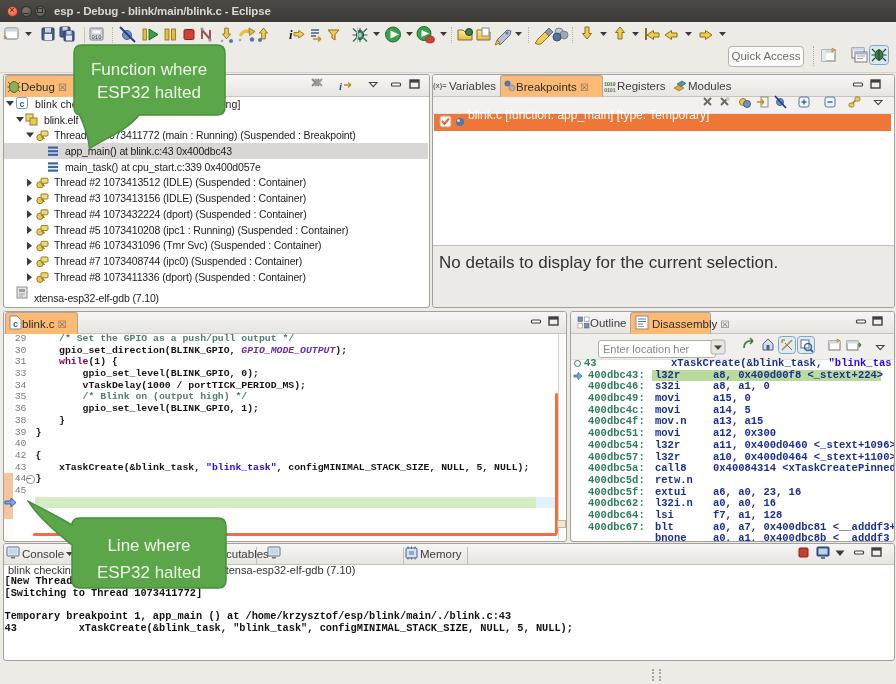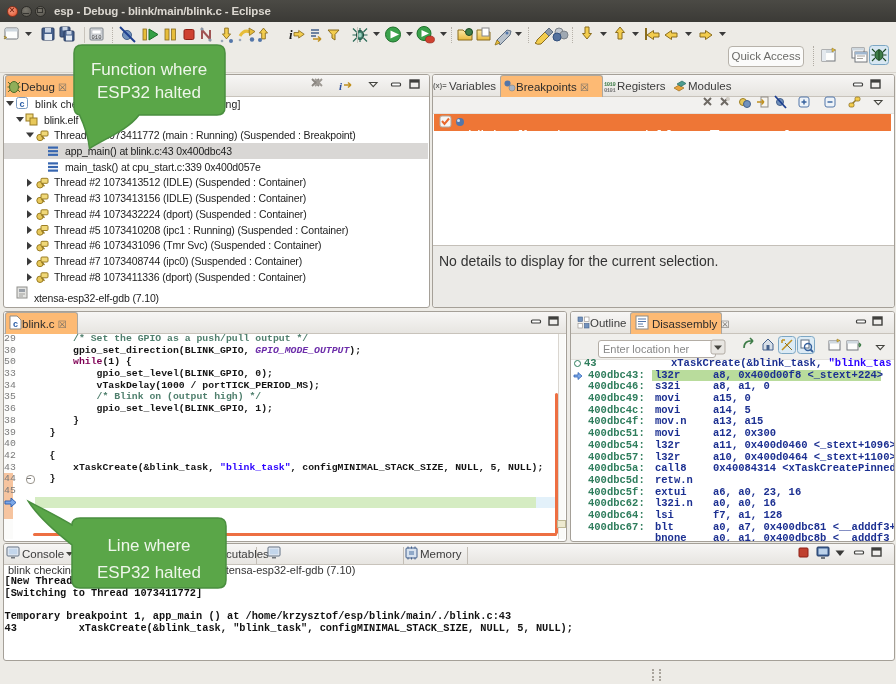--- a/index.html
+++ b/index.html
@@ -11,21 +11,21 @@
 #qa{left:728px;top:46px;width:74px;height:19px;background:#fbfbfa;border:1px solid #b7b2aa;border-radius:4px;font-size:11.5px;color:#6b6b68;text-align:center;line-height:18px}
 .panel{background:#fff;border:1px solid #a5a098;border-radius:3px}
 .phead{left:0;right:0;top:0;height:21px;background:linear-gradient(#f7f6f5,#e7e5e1);border-bottom:1px solid #c8c3bb;border-radius:2px 2px 0 0}
 .atab{position:absolute;top:0;height:22px;background:#fdba74;border:1px solid #ada79e;border-bottom:none;border-radius:3px 3px 0 0;box-sizing:border-box}
 .tlbl{position:absolute;top:5px;font-size:11.5px;color:#2b2b2b;white-space:nowrap}
 .x{color:#6e6a64;font-size:10px;font-weight:normal}
 .tree{font-size:10.5px;letter-spacing:-0.15px;color:#1c1c1c;white-space:nowrap}
 .mono{font-family:"Liberation Mono",monospace}
 .mono>div{white-space:pre;height:11.7px}
 .cm{color:#4f7f6d}.kw{color:#7f0055}.st{color:#2a00ff}.mc{color:#6d2eaa;font-style:italic}
-.ln{color:#7a7a7a;display:inline-block;width:22.5px;margin-right:23px;font-style:normal;font-weight:normal}.adr{color:#2e7d5c}
+.ln{color:#7a7a7a;display:inline-block;width:22.5px;margin-right:9px;text-align:right;font-style:normal;font-weight:normal}.adr{color:#2e7d5c}
 .ar{position:relative;height:11.7px}
 .ar span{position:absolute;top:0}
 .ar .adr{left:17px}.ar .mn{left:84px}.ar .op{left:142px}
 svg{display:block}
 </style></head>
 <body>
 
 <div class="p" id="titlebar"></div>
 <div class="p tbtn" style="left:6.5px;background:radial-gradient(circle at 40% 35%,#f6a389,#df4f28);border:1px solid #91301a;box-sizing:border-box"></div>
 <div class="p tbtn" style="left:20.5px;background:radial-gradient(circle at 40% 35%,#7b786f,#55534c);border:1px solid #2e2d29;box-sizing:border-box"></div>
@@ -196,39 +196,39 @@
 <div class="p panel" id="pBreak" style="left:432px;top:74px;width:461px;height:232px">
   <div class="p phead"></div>
   <div class="p" style="left:0;right:0;top:22px;height:16px;background:#f2f1ef;border-bottom:1px solid #e3e1dd"></div>
   <div class="atab" style="left:67px;width:103px">
     <span class="tlbl" style="left:15px">Breakpoints <span class="x">☒</span></span>
   </div>
   <div class="tlbl" style="left:16px;color:#3c3c3c">Variables</div>
   <div class="tlbl" style="left:184px;color:#3c3c3c">Registers</div>
   <div class="tlbl" style="left:255px;color:#3c3c3c">Modules</div>
   <div class="p" style="left:1px;top:38.5px;width:457px;height:17.5px;background:#ee7636"></div>
-  <div class="p" style="left:35px;top:53px;font-size:16px;color:#fff;white-space:nowrap">blink.c [function: app_main] [type: Temporary]</div>
+  <div class="p" style="left:35px;top:33px;font-size:12px;color:#fff;white-space:nowrap">blink.c [function: app_main] [type: Temporary]</div>
   <div class="p" style="left:0;top:170px;right:0;bottom:0;background:#ebeae7;border-top:1px solid #c4bfb8;border-radius:0 0 3px 3px"></div>
-  <div class="p" style="left:6px;top:178px;font-size:14px;color:#333">No details to display for the current selection.</div>
+  <div class="p" style="left:6px;top:178px;font-size:17px;color:#333">No details to display for the current selection.</div>
 </div>
 
 <div class="p panel" id="pEdit" style="left:3px;top:311px;width:562px;height:229px">
   <div class="p phead"></div>
   <div class="atab" style="left:1px;width:73px">
     <span class="tlbl" style="left:16px">blink.c <span class="x">☒</span></span>
   </div>
   <div id="editorbody" class="p" style="left:0;top:22px;right:0;bottom:0;overflow:hidden;border-radius:0 0 3px 3px">
     <div class="p" style="left:0;top:0;width:9px;height:205px;background:#fbfbfa"></div>
     <div class="p" style="left:0;top:138.7px;width:9px;height:46px;background:#f6c49f"></div>
     <div class="p" style="left:31px;top:162.8px;width:501px;height:11.7px;background:#d5ecc2"></div>
     <div class="p" style="left:532px;top:162.8px;width:21px;height:11.7px;background:#e3f1fa"></div>
     <div id="code" class="p mono" style="left:0;top:-1px;font-size:9.8px;font-weight:bold;line-height:11.7px;color:#141414">
 <div><i class="ln">29</i>    <span class="cm">/* Set the GPIO as a push/pull output */</span></div>
 <div><i class="ln">30</i>    gpio_set_direction(BLINK_GPIO, <span class="mc">GPIO_MODE_OUTPUT</span>);</div>
-<div><i class="ln">50</i>    <span class="kw">while</span>(1) {</div>
+<div><i class="ln">31</i>    <span class="kw">while</span>(1) {</div>
 <div><i class="ln">33</i>        gpio_set_level(BLINK_GPIO, 0);</div>
 <div><i class="ln">34</i>        vTaskDelay(1000 / portTICK_PERIOD_MS);</div>
 <div><i class="ln">35</i>        <span class="cm">/* Blink on (output high) */</span></div>
 <div><i class="ln">36</i>        gpio_set_level(BLINK_GPIO, 1);</div>
 <div><i class="ln">38</i>    }</div>
 <div><i class="ln">39</i>}</div>
 <div><i class="ln">40</i></div>
 <div><i class="ln">42</i>{</div>
 <div><i class="ln">43</i>    xTaskCreate(&amp;blink_task, <span class="st">"blink_task"</span>, configMINIMAL_STACK_SIZE, NULL, 5, NULL);</div>
 <div><i class="ln">44</i>}</div>
@@ -242,21 +242,21 @@
     <div class="p" style="left:551px;top:59px;width:3px;height:141px;background:#ed6f42;border-radius:2px"></div>
     <div class="p" style="left:29px;top:199px;width:524px;height:3px;background:#ed6f42;border-radius:2px"></div>
     <div class="p" style="left:554px;top:0;width:6px;height:205px;background:#fafaf8;border-left:1px solid #dad6d0"></div>
     <div class="p" style="left:553px;top:186px;width:7px;height:6px;background:#eeead0;border:1px solid #bdb896"></div>
   </div>
 </div>
 
 <div class="p panel" id="pDisasm" style="left:570px;top:311px;width:323px;height:229px">
   <div class="p phead"></div>
   <div class="p" style="left:0;right:0;top:22px;height:25px;background:#f0efec;border-bottom:1px solid #e3e1dd"></div>
-  <div class="atab" style="left:59px;width:92px">
+  <div class="atab" style="left:59px;width:81px">
     <span class="tlbl" style="left:21px">Disassembly <span class="x">☒</span></span>
   </div>
   <div class="tlbl" style="left:19px;color:#3c3c3c">Outline</div>
   <div class="p" style="left:27px;top:28px;width:112px;height:16px;background:#fff;border:1px solid #b3ada5;border-radius:3px;font-size:11px;color:#888;padding-left:4px;line-height:16px">Enter location her</div>
   <div id="disasmbody" class="p" style="left:0;top:46px;right:0;bottom:0;overflow:hidden;border-radius:0 0 3px 3px">
     <div class="p" style="left:81px;top:11.7px;width:229px;height:11.7px;background:#b9dc9c"></div>
     <div id="asmtxt" class="p mono" style="left:0;top:0;font-size:10.5px;font-weight:bold;line-height:11.7px;color:#1b2f91">
 <div class="ar"><span class="adr" style="left:13px">43</span><span style="left:100px">xTaskCreate(&amp;blink_task, <i class="st" style="font-style:normal">"blink_tas</i></span></div>
 <div class="ar"><span class="adr">400dbc43:</span><span class="mn">l32r</span><span class="op">a8, 0x400d00f8 &lt;_stext+224&gt;</span></div>
 <div class="ar"><span class="adr">400dbc46:</span><span class="mn">s32i</span><span class="op">a8, a1, 0</span></div>

